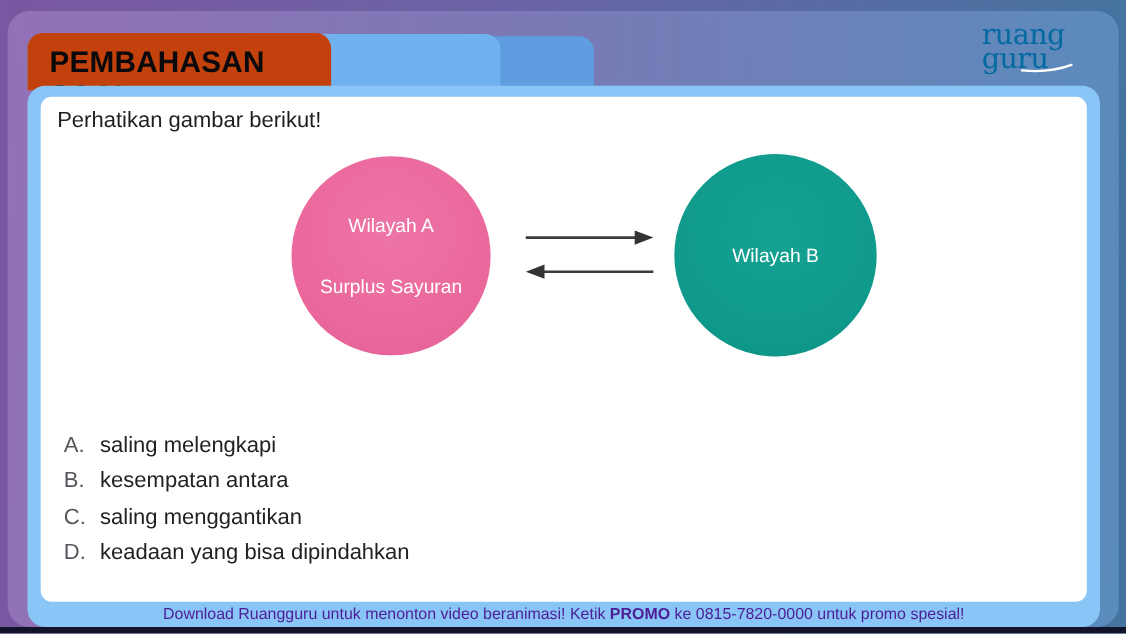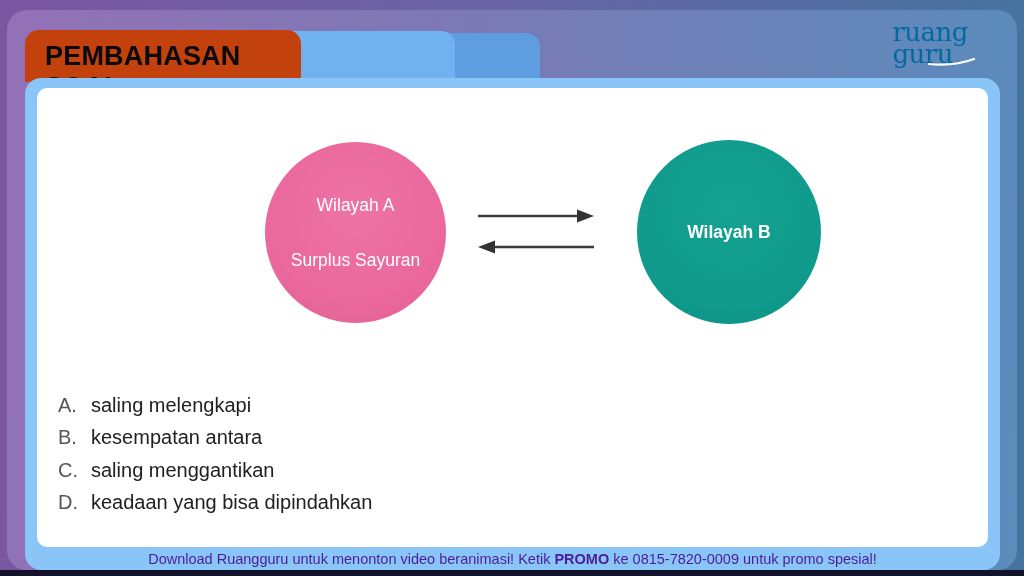--- a/index.html
+++ b/index.html
@@ -44,23 +44,22 @@
     position:absolute; border-radius:50%; display:flex; flex-direction:column;
     align-items:center; justify-content:center; text-align:center;
     font-size:17.5px; line-height:1.5; color:#ffffff;
   }
   .circle-a {
     left:228px; top:54px; width:181px; height:181px;
     background:radial-gradient(circle at 50% 38%, #ee74a6 0%, #ea679b 68%, #df5e92 100%);
     gap:28px;
   }
   .circle-b {
-    left:600px; top:52px; width:184px; height:184px;
+    left:576px; top:52px; width:184px; height:184px;
     background:radial-gradient(circle at 50% 38%, #15a293 0%, #0f9a8b 68%, #0b8d7f 100%);
-    font-weight:bold;
   }
   .arrows { position:absolute; left:440px; top:117px; }
   .options { position:absolute; left:21px; top:301px; }
   .option-row { display:flex; align-items:center; height:32.5px; font-size:20px; }
   .option-letter { width:33px; color:#54565c; }
   .option-text { color:#202124; }
   .panel-footer {
     position:absolute; left:0; right:0; bottom:0; height:23px;
     display:flex; align-items:center; justify-content:center;
     font-size:14.5px; color:#4c1d95; white-space:pre;
@@ -84,20 +83,21 @@
 <div class="logo">
   <div>ruang</div>
   <div>guru</div>
   <svg class="swoosh" width="48" height="10" viewBox="0 0 48 10">
     <path d="M1,7 Q26,9.5 46,2" stroke="#ffffff" stroke-width="2.2" fill="none" stroke-linecap="round"></path>
   </svg>
 </div>
 
 <div class="panel">
   <div class="content">
+    <div class="prompt">Perhatikan gambar berikut!</div>
 
     <div class="circle circle-a">
       <div>Wilayah A</div>
       <div>Surplus Sayuran</div>
     </div>
 
     <svg class="arrows" width="118" height="52" viewBox="0 0 118 52">
       <line x1="1" y1="11" x2="103" y2="11" stroke="#3b3b3b" stroke-width="2.4"></line>
       <path d="M117,11 L100,4.5 L100,17.5 Z" fill="#333333"></path>
       <line x1="15" y1="42" x2="117" y2="42" stroke="#3b3b3b" stroke-width="2.4"></line>
@@ -122,16 +122,16 @@
         <span class="option-letter">C.</span>
         <span class="option-text">saling menggantikan</span>
       </div>
       <div class="option-row">
         <span class="option-letter">D.</span>
         <span class="option-text">keadaan yang bisa dipindahkan</span>
       </div>
     </div>
   </div>
 
-  <div class="panel-footer"><span>Download Ruangguru untuk menonton video beranimasi! Ketik </span><b>PROMO</b><span> ke 0815-7820-0009 untuk promo spesial!</span></div>
+  <div class="panel-footer"><span>Download Ruangguru untuk menonton video beranimasi! Ketik </span><b>PROMO</b><span> ke 0815-7820-0000 untuk promo spesial!</span></div>
 </div>
 
 <div class="bottom-strip"></div>
 
 </body></html>

